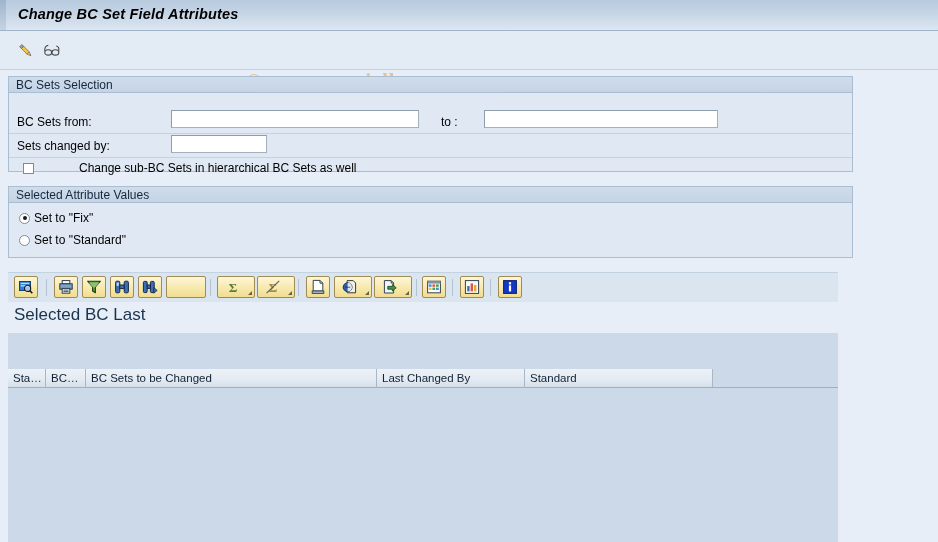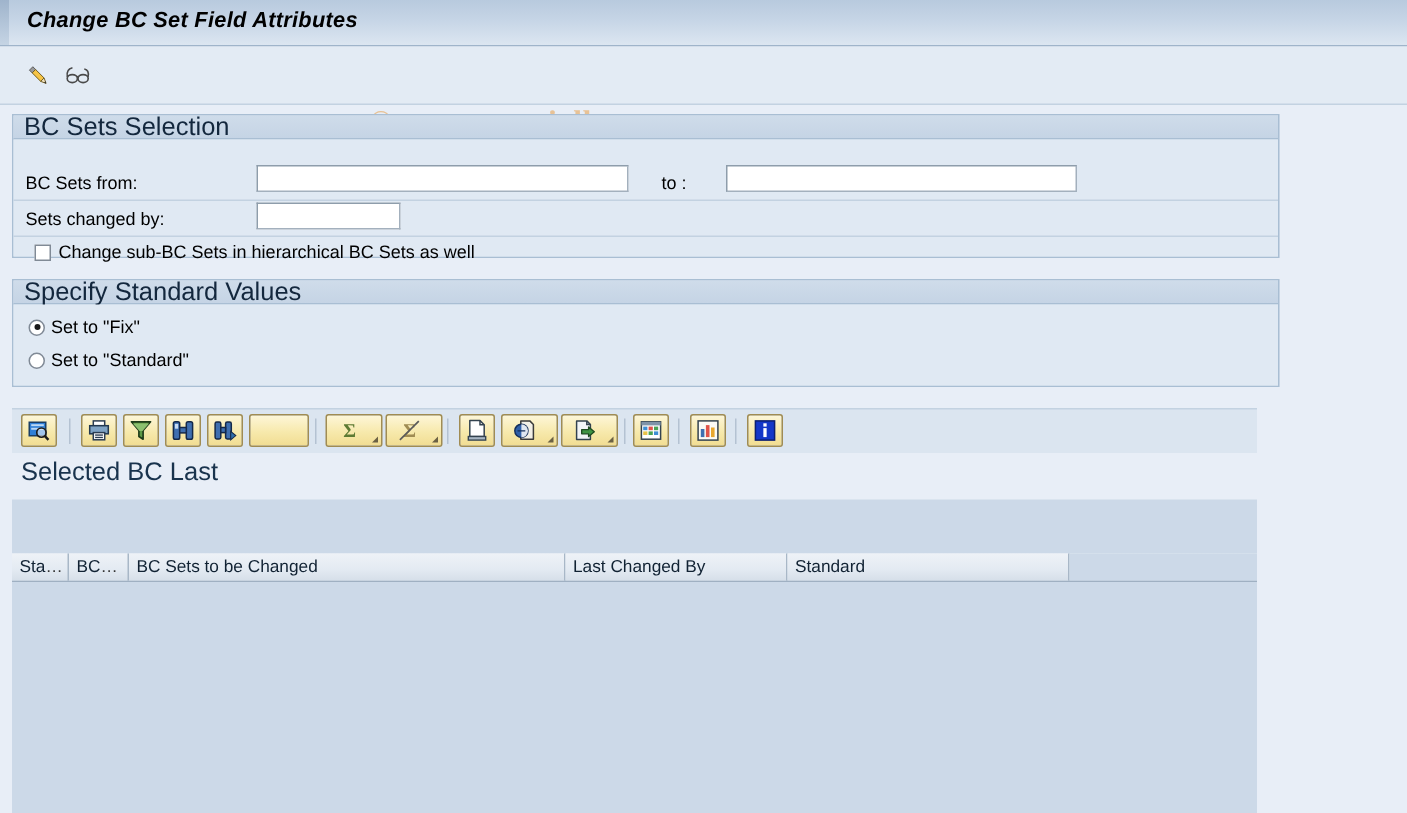--- a/index.html
+++ b/index.html
@@ -77,21 +77,21 @@
     position: absolute;
     background: #dde7f2;
     border: 1px solid #a9bed3;
     box-sizing: border-box;
   }
   .group-header {
     height: 16px;
     background: linear-gradient(to bottom, #cfdcea, #c5d4e5);
     border-bottom: 1px solid #a9bed3;
     padding: 0 0 0 7px;
-    font-size: 17px;
+    font-size: 12px;
     line-height: 16px;
     color: #13273d;
     box-sizing: border-box;
     white-space: nowrap;
   }
   .group-body {
     position: relative;
     background: #e0e9f3;
     height: calc(100% - 16px);
   }
@@ -135,20 +135,21 @@
   #lbl-lastchanged { left: 8px; top: 46px; }
   #inp-lastchanged { left: 162px; top: 42px; width: 96px; height: 18px; }
   #line-2 { top: 64px; width: 843px; }
 
   .sapcheck-wrap {
     position: absolute;
     display: flex;
     align-items: center;
     white-space: nowrap;
     cursor: pointer;
+    gap: 40px;
   }
   #chk-subbc-wrap { left: 14px; top: 68px; }
   .sapcheck {
     width: 11px; height: 11px;
     background: #ffffff;
     border: 1px solid #808a96;
     box-sizing: border-box;
     margin-right: 5px;
     flex: 0 0 auto;
   }
@@ -328,21 +329,21 @@
 
     <div class="sapcheck-wrap" id="chk-subbc-wrap">
       <span class="sapcheck"></span>
       <span class="sapcheck-label">Change sub-BC Sets in hierarchical BC Sets as well</span>
     </div>
 
   </div>
 </div>
 
 <div class="groupbox" id="grp-attrs">
-  <div class="group-header">Specify Standard Values</div>
+  <div class="group-header">Selected Attribute Values</div>
   <div class="group-body">
 
     <div class="sapradio-wrap" id="rad-fix-wrap">
       <span class="sapradio checked"></span>
       <span class="sapradio-label">Set to "Fix"</span>
     </div>
 
     <div class="sapradio-wrap" id="rad-std-wrap">
       <span class="sapradio"></span>
       <span class="sapradio-label">Set to "Standard"</span>

